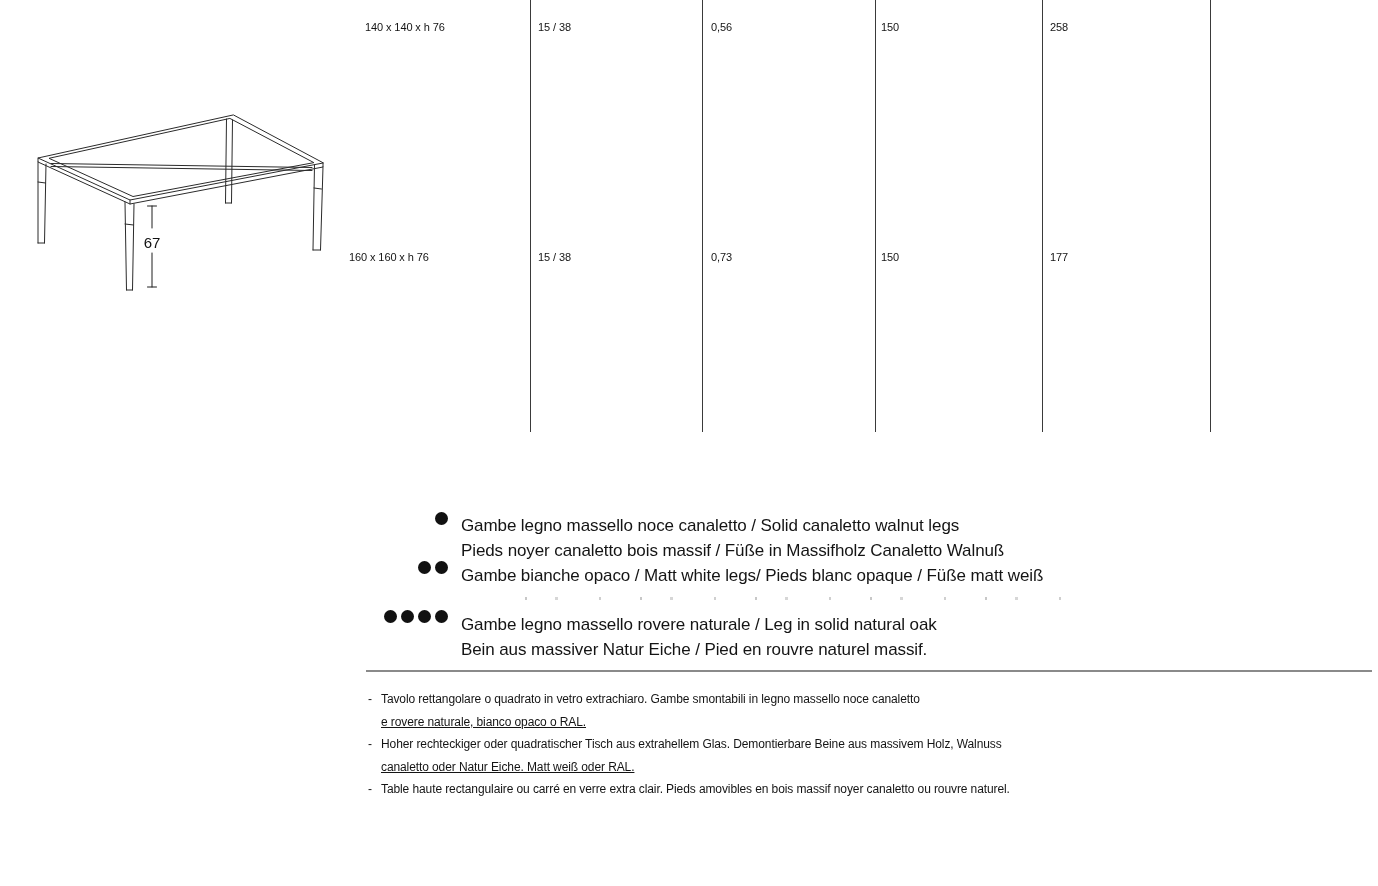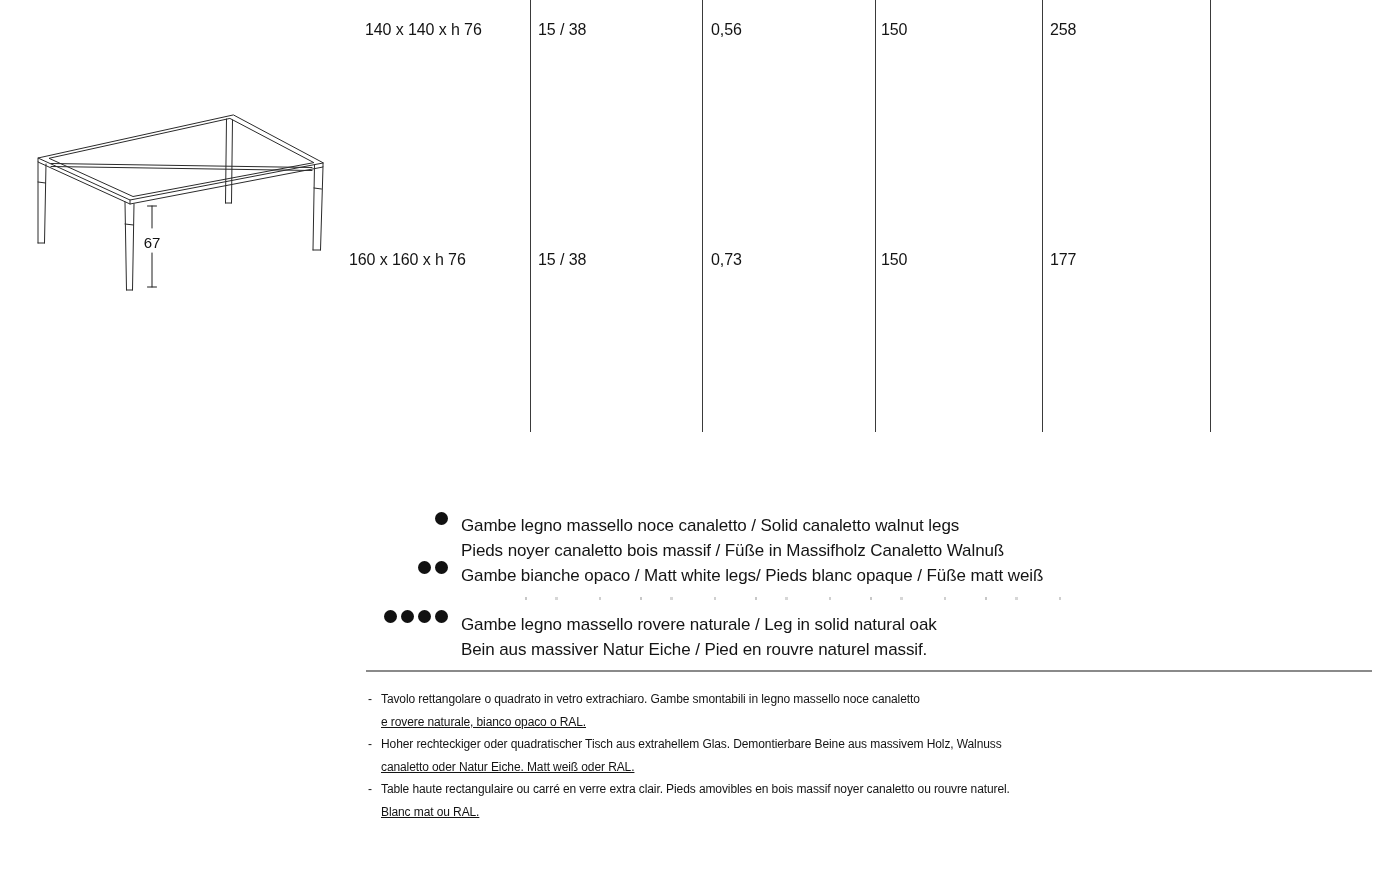--- a/index.html
+++ b/index.html
@@ -6,21 +6,21 @@
   html,body{margin:0;padding:0;}
   body{
     width:1378px;height:886px;position:relative;background:#ffffff;
     font-family:"Liberation Sans","DejaVu Sans",sans-serif;
     color:#141414;overflow:hidden;
     -webkit-font-smoothing:antialiased;
   }
 
   
   .vrule{position:absolute;top:0;width:1px;height:432px;background:#3a3a3a;}
-  .cell{position:absolute;font-size:16px;letter-spacing:-0.1px;white-space:nowrap;}
+  .cell{position:absolute;font-size:11px;letter-spacing:-0.1px;white-space:nowrap;}
 
   
   .drawing{position:absolute;left:15px;top:100px;}
 
   
   .legend-item{position:absolute;left:0;}
   .dots{position:absolute;left:383px;width:65px;display:flex;justify-content:flex-end;gap:4px;}
   .dot{width:13px;height:13px;border-radius:50%;background:#111111;display:inline-block;}
   .legend-lines{position:absolute;left:461px;top:0;font-size:17px;line-height:25px;letter-spacing:-0.1px;white-space:nowrap;margin-top:7px;}
 
@@ -129,15 +129,14 @@
     <div class="note-line cont">e rovere naturale, bianco opaco o RAL.</div>
   </div>
   <div>
   </div>
   <div>
     <div class="note-line"><span class="dash">-</span><span>Hoher rechteckiger oder quadratischer Tisch aus extrahellem Glas. Demontierbare Beine aus massivem Holz, Walnuss</span></div>
     <div class="note-line cont">canaletto oder Natur Eiche. Matt weiß oder RAL.</div>
   </div>
   <div>
     <div class="note-line"><span class="dash">-</span><span>Table haute rectangulaire ou carré en verre extra clair. Pieds amovibles en bois massif noyer canaletto ou rouvre naturel.</span></div>
-    <div class="note-line cont">Blanc mat ou RAL.</div>
   </div>
 </div>
 
 </body></html>

